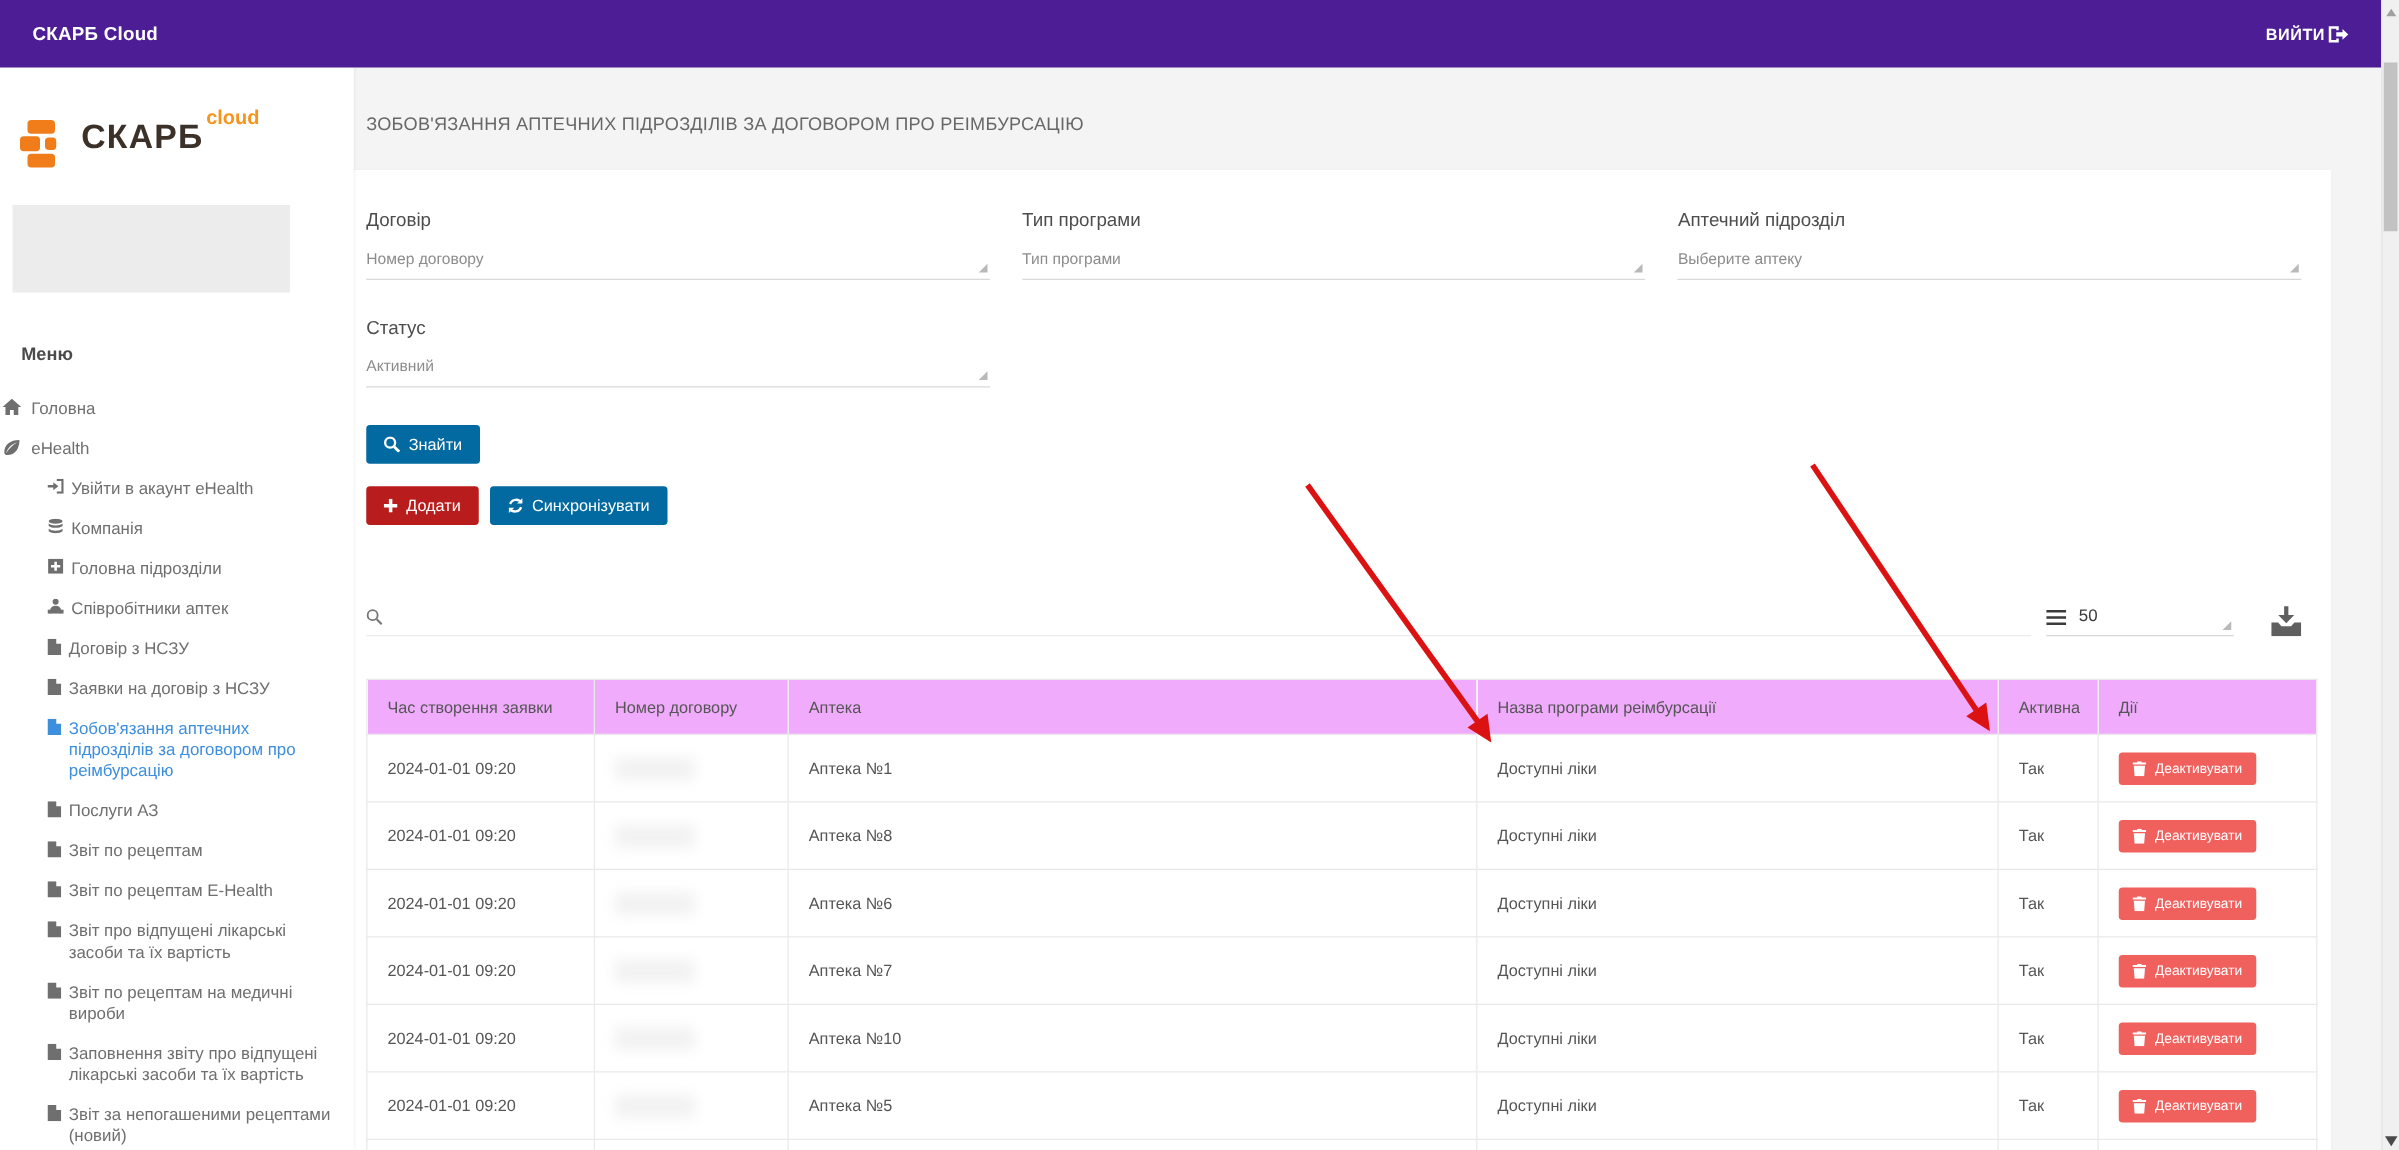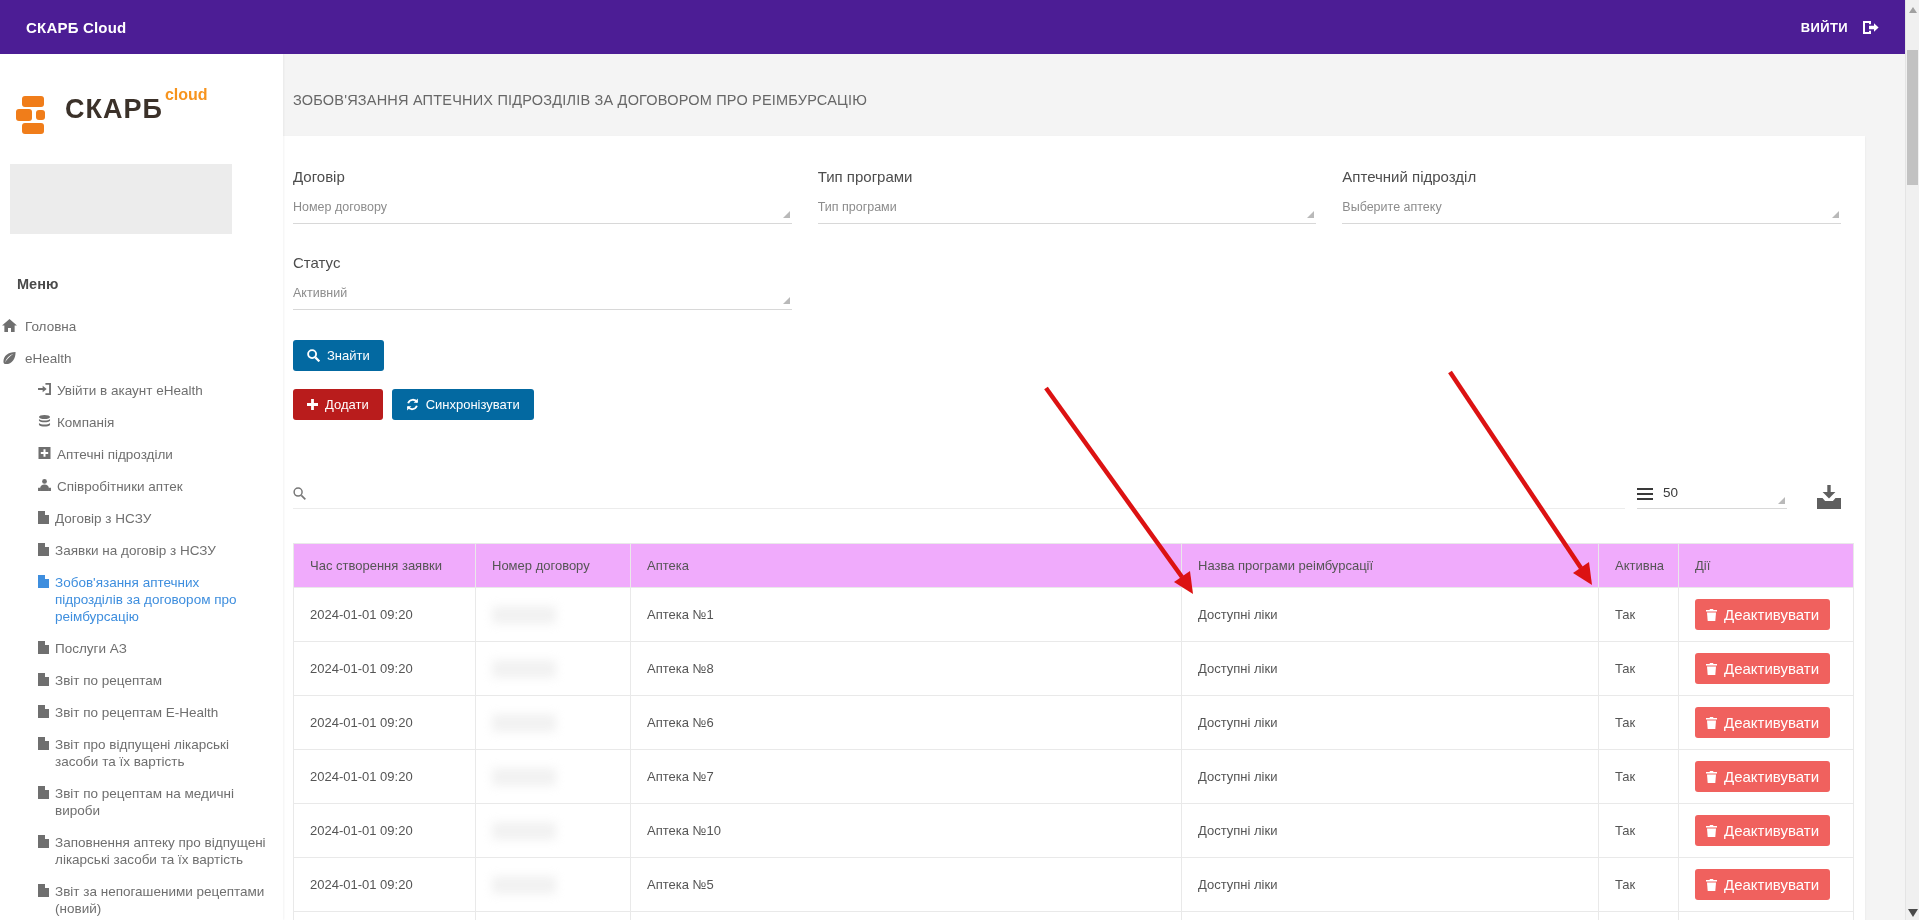--- a/index.html
+++ b/index.html
@@ -2,21 +2,21 @@
 <html><head>
 <meta charset="utf-8">
 <style>
   * { box-sizing: border-box; margin: 0; padding: 0; }
   html,body { width:1919px; height:920px; overflow:hidden; font-family:"Liberation Sans", sans-serif; background:#f4f4f4; }
 
   
   .topbar{ position:fixed; top:0; left:0; width:1905px; height:54px; background:#4c1d95; z-index:30;
            display:flex; align-items:center; justify-content:space-between; padding:0 26px; }
   .brand{ color:#fff; font-size:15px; font-weight:bold; letter-spacing:.2px; }
-  .logout{ display:flex; align-items:center; gap:14px; color:#fff; font-size:13px; font-weight:bold; cursor:pointer; letter-spacing:.4px; }
+  .logout{ display:flex; align-items:center; gap:2px; color:#fff; font-size:13px; font-weight:bold; cursor:pointer; letter-spacing:.4px; }
   .logout svg{ display:block; }
 
   
   .sidebar{ position:fixed; top:54px; left:0; bottom:0; width:283px; background:#fff; z-index:20;
             box-shadow:1px 0 2px rgba(0,0,0,.05); }
   .logo{ display:flex; align-items:flex-start; padding:38px 0 0 14px; height:96px; }
   .logo-mark{ margin-top:2px; }
   .logo-text{ font-size:27px; font-weight:bold; color:#3B3129; letter-spacing:1px; margin-left:9px; line-height:34px;}
   .logo-sup{ font-size:16px; font-weight:bold; color:#F7941E; margin-left:2px; position:relative; top:-6px; }
   .side-placeholder{ margin:14px 0 0 10px; width:222px; height:70px; background:#ececec; }
@@ -43,21 +43,21 @@
   .select .corner{ position:absolute; right:2px; bottom:5px; width:0; height:0;
                    border-left:7px solid transparent; border-bottom:7px solid #b9b9b9; }
 
   .btn{ display:inline-flex; align-items:center; gap:7px; border:none; border-radius:3px; color:#fff;
         font-size:13px; font-family:inherit; cursor:pointer; padding:8px 14px; }
   .btn svg{ display:block; }
   .btn-blue{ background:#0369a1; }
   .btn-green{ background:#b91c1c; }
   .btn-find{ margin-top:30px; }
   .btn-row{ display:flex; gap:9px; margin-top:18px; }
-  .btn-danger{ background:#F0615E; font-size:15px; padding:7px 11px; white-space:nowrap; }
+  .btn-danger{ background:#F0615E; font-size:11px; padding:7px 11px; white-space:nowrap; }
 
   
   .toolbar{ display:flex; align-items:flex-end; margin-top:64px; }
   .search-wrap{ flex:1 1 auto; display:flex; align-items:flex-end; border-bottom:1px solid #ececec; padding-bottom:8px; }
   .search-wrap input{ border:none; outline:none; flex:1; font-size:13px; font-family:inherit; color:#555; background:transparent; margin-left:8px; }
   .pagesize{ width:150px; margin-left:12px; display:flex; align-items:flex-end; gap:10px;
              border-bottom:1px solid #d8d8d8; padding-bottom:8px; position:relative; cursor:pointer; }
   .pagesize .val{ font-size:13.5px; color:#3a3a3a; }
   .pagesize .corner{ position:absolute; right:2px; bottom:4px; width:0; height:0;
                      border-left:7px solid transparent; border-bottom:7px solid #b9b9b9; }
@@ -134,21 +134,21 @@
         <ellipse cx="7" cy="2.2" rx="6" ry="2.2"></ellipse>
           <path d="M1 4.2 c1.2 1.1 3.4 1.7 6 1.7 s4.8-.6 6-1.7 v2 c-1.2 1.1-3.4 1.7-6 1.7 S2.2 7.3 1 6.2 Z"></path>
           <path d="M1 8.6 c1.2 1.1 3.4 1.7 6 1.7 s4.8-.6 6-1.7 v2.2 c-1.2 1.1-3.4 1.7-6 1.7 S2.2 11.9 1 10.8 Z"></path>
         </svg>
       <span>Компанія</span>
     </li>
     <li class="sub">
       <svg class="nav-ic" width="13" height="12" viewBox="0 0 13 13">
         <path d="M0 0 h13 v13 H0 Z M5.4 2.5 v2.9 H2.5 v2.2 h2.9 v2.9 h2.2 V7.6 h2.9 V5.4 H7.6 V2.5 Z" fill-rule="evenodd"></path>
         </svg>
-      <span>Аптечні підрозділи</span>
+      <span>Головна підрозділи</span>
     </li>
     <li class="sub">
       <svg class="nav-ic" width="13" height="12" viewBox="0 0 14 13">
         <circle cx="7" cy="2.6" r="2.6"></circle>
           <path d="M7 6 c-2.8 0-4.6 1.5-4.6 3.4 V13 h9.2 V9.4 C11.6 7.5 9.8 6 7 6 Z"></path>
           <rect x="0" y="9.5" width="3" height="3.5"></rect>
           <rect x="11" y="9.5" width="3" height="3.5"></rect>
         </svg>
       <span>Співробітники аптек</span>
     </li>
@@ -197,21 +197,21 @@
     <li class="sub">
       <svg class="nav-ic" width="11" height="13" viewBox="0 0 11 13">
         <path d="M0 0 h7 l4 4 v9 H0 Z M7 0 v4 h4"></path>
         </svg>
       <span>Звіт по рецептам на медичні вироби</span>
     </li>
     <li class="sub">
       <svg class="nav-ic" width="11" height="13" viewBox="0 0 11 13">
         <path d="M0 0 h7 l4 4 v9 H0 Z M7 0 v4 h4"></path>
         </svg>
-      <span>Заповнення аптеку про відпущені лікарські засоби та їх вартість</span>
+      <span>Заповнення звіту про відпущені лікарські засоби та їх вартість</span>
     </li>
     <li class="sub">
       <svg class="nav-ic" width="11" height="13" viewBox="0 0 11 13">
         <path d="M0 0 h7 l4 4 v9 H0 Z M7 0 v4 h4"></path>
         </svg>
       <span>Звіт за непогашеними рецептами (новий)</span>
     </li>
   </ul>
 </aside>
 

